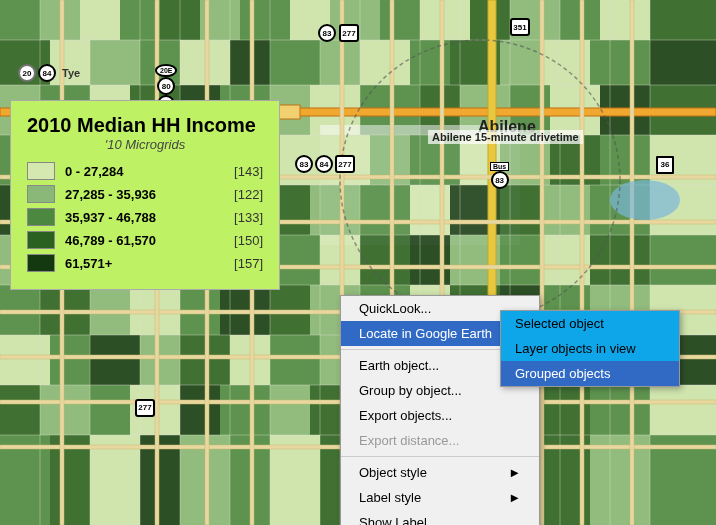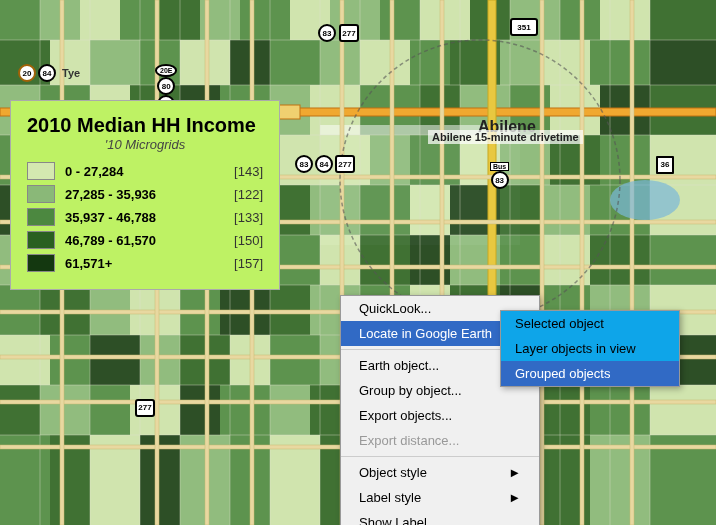--- a/index.html
+++ b/index.html
@@ -394,41 +394,41 @@
   </svg>
 
   
   <div class="map-label city-label" style="top: 118px; left: 478px;">Abilene</div>
 
   
   <div class="map-label drivetime-label" style="top: 130px; left: 428px;">Abilene 15-minute drivetime</div>
 
   
   <div style="position:absolute; top:64px; left:18px; display:flex; gap:2px; align-items:center;">
-    <div class="us-route" style="display:inline-flex;align-items:center;justify-content:center;width:18px;height:18px;border-radius:50%;border:2px solid #a16207;background:#fff;font-size:8px;font-weight:bold;">20</div>
+    <div class="us-route" style="display:inline-flex;align-items:center;justify-content:center;width:18px;height:18px;border-radius:50%;border:2px solid #737373;background:#fff;font-size:8px;font-weight:bold;">20</div>
     <div class="us-route" style="display:inline-flex;align-items:center;justify-content:center;width:18px;height:18px;border-radius:50%;border:2px solid #000;background:#fff;font-size:8px;font-weight:bold;">84</div>
     <span style="font-size:11px;font-weight:bold;color:#333;margin-left:4px;">Tye</span>
   </div>
 
   
   <div style="position:absolute; top:64px; left:155px; display:flex; gap:0; align-items:center;flex-direction:column;">
     <div style="display:inline-flex;align-items:center;justify-content:center;padding:1px 3px;border-radius:50%;border:2px solid #000;background:#fff;font-size:7px;font-weight:bold;">20E</div>
     <div class="us-route" style="display:inline-flex;align-items:center;justify-content:center;width:18px;height:18px;border-radius:50%;border:2px solid #000;background:#fff;font-size:8px;font-weight:bold;">80</div>
     <div class="us-route" style="display:inline-flex;align-items:center;justify-content:center;width:18px;height:18px;border-radius:50%;border:2px solid #000;background:#fff;font-size:8px;font-weight:bold;">84</div>
   </div>
 
   
   <div style="position:absolute; top:24px; left:318px; display:flex; gap:3px; align-items:center;">
     <div class="us-route" style="display:inline-flex;align-items:center;justify-content:center;width:18px;height:18px;border-radius:50%;border:2px solid #000;background:#fff;font-size:8px;font-weight:bold;">83</div>
     <div class="us-route" style="display:inline-flex;align-items:center;justify-content:center;width:20px;height:18px;border-radius:3px;border:2px solid #000;background:#fff;font-size:8px;font-weight:bold;">277</div>
   </div>
 
   
   <div style="position:absolute; top:18px; left:510px; display:flex;">
-    <div class="us-route" style="display:inline-flex;align-items:center;justify-content:center;width:28px;height:18px;border-radius:3px;border:2px solid #000;background:#fff;font-size:8px;font-weight:bold;">351</div>
+    <div class="us-route" style="display:inline-flex;align-items:center;justify-content:center;width:20px;height:18px;border-radius:3px;border:2px solid #000;background:#fff;font-size:8px;font-weight:bold;">351</div>
   </div>
 
   
   <div style="position:absolute; top:155px; left:656px;">
     <div class="us-route" style="display:inline-flex;align-items:center;justify-content:center;width:18px;height:18px;border-radius:1px;border:2px solid #000;background:#fff;font-size:8px;font-weight:bold;">36</div>
   </div>
 
   
   <div style="position:absolute; top:155px; left:295px; display:flex; gap:2px; align-items:center;">
     <div class="us-route" style="display:inline-flex;align-items:center;justify-content:center;width:18px;height:18px;border-radius:50%;border:2px solid #000;background:#fff;font-size:8px;font-weight:bold;">83</div>

